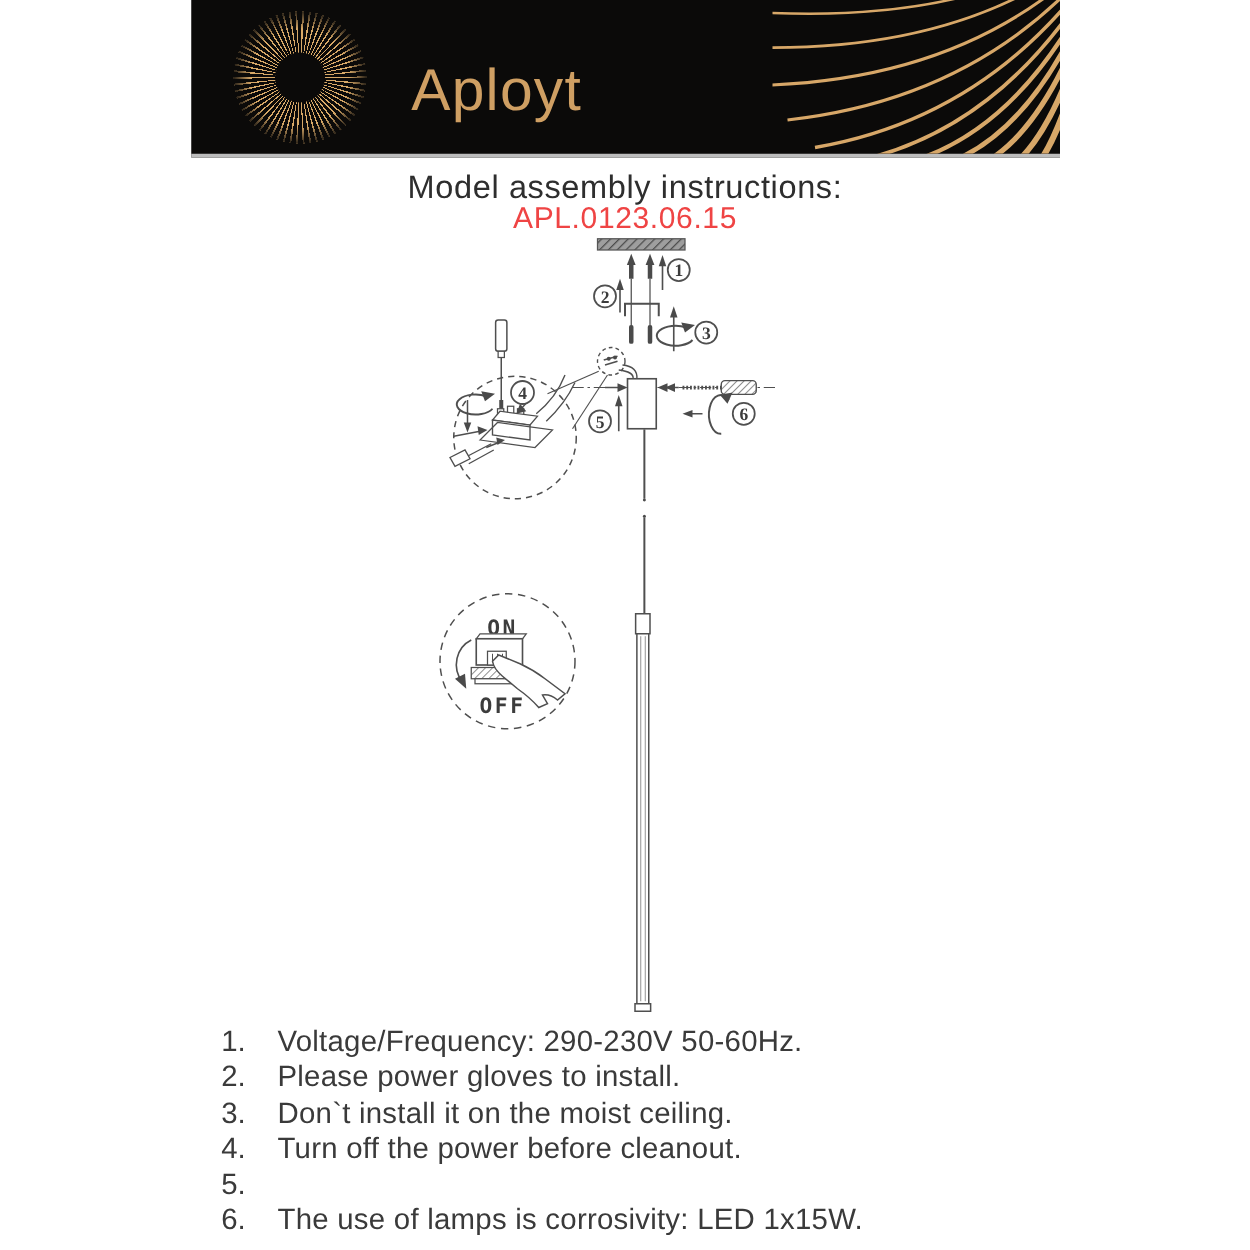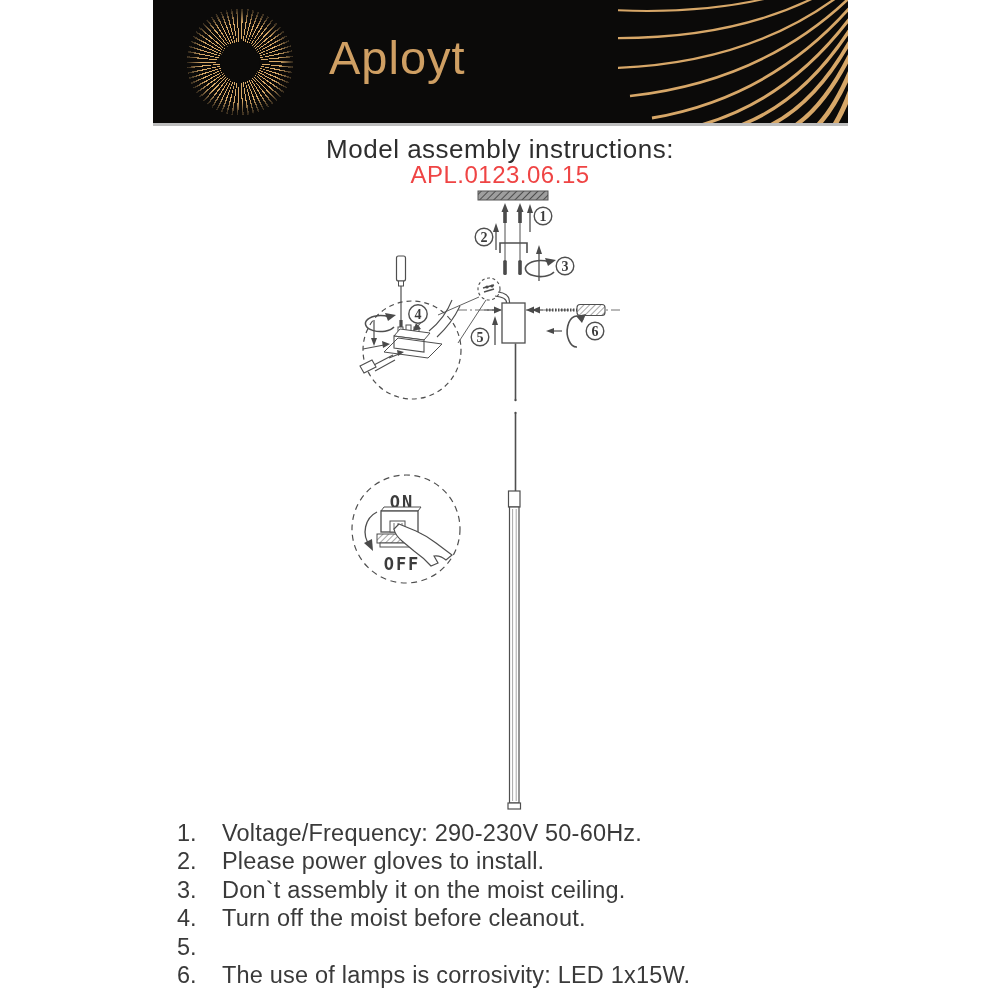--- a/index.html
+++ b/index.html
@@ -7,21 +7,21 @@
         font-family:"Liberation Sans",sans-serif;color:#383838;}
 
   
   .band{position:absolute;left:153px;top:0;width:695px;height:123px;background:#0b0a09;
         border-bottom:3px solid #bdbdbd;overflow:hidden;}
   .sun{position:absolute;left:34px;top:9px;width:106px;height:106px;border-radius:50%;
        background:repeating-conic-gradient(from 2deg,#d8a968 0deg 1.7deg,rgba(0,0,0,0) 1.7deg 5.8deg);}
   .sun::before{content:"";position:absolute;inset:31%;background:#0b0a09;border-radius:50%;z-index:2;}
   .sun::after{content:"";position:absolute;inset:0;border-radius:50%;
        background:radial-gradient(circle,rgba(11,10,9,0) 52%,#0b0a09 74%);}
-  .brand{position:absolute;left:176px;top:30px;font-size:47px;font-weight:400;color:#cf9f63;
+  .brand{position:absolute;left:176px;top:44px;font-size:47px;font-weight:400;color:#cf9f63;
          letter-spacing:1px;font-family:"Liberation Sans",sans-serif;}
   .rays{position:absolute;right:0;top:0;}
 
   
   .title1{position:absolute;left:0;top:134px;width:1000px;text-align:center;
           font-size:26px;color:#2e2e2e;letter-spacing:0.5px;}
   .title2{position:absolute;left:0;top:161px;width:1000px;text-align:center;
           font-size:24px;color:#ef4444;letter-spacing:0.5px;}
 
   
@@ -259,25 +259,25 @@
     <div class="row">
       <span class="num">1.</span>
       <span class="txt">Voltage/Frequency: 290-230V 50-60Hz.</span>
     </div>
     <div class="row">
       <span class="num">2.</span>
       <span class="txt">Please power gloves to install.</span>
     </div>
     <div class="row">
       <span class="num">3.</span>
-      <span class="txt">Don`t assembly it on the moist ceiling.</span>
+      <span class="txt">Don`t install it on the moist ceiling.</span>
     </div>
     <div class="row">
       <span class="num">4.</span>
-      <span class="txt">Turn off the moist before cleanout.</span>
+      <span class="txt">Turn off the power before cleanout.</span>
     </div>
     <div class="row">
       <span class="num">5.</span>
     </div>
     <div class="row">
       <span class="num">6.</span>
       <span class="txt">The use of lamps is corrosivity: LED 1x15W.</span>
     </div>
   </div>
 

